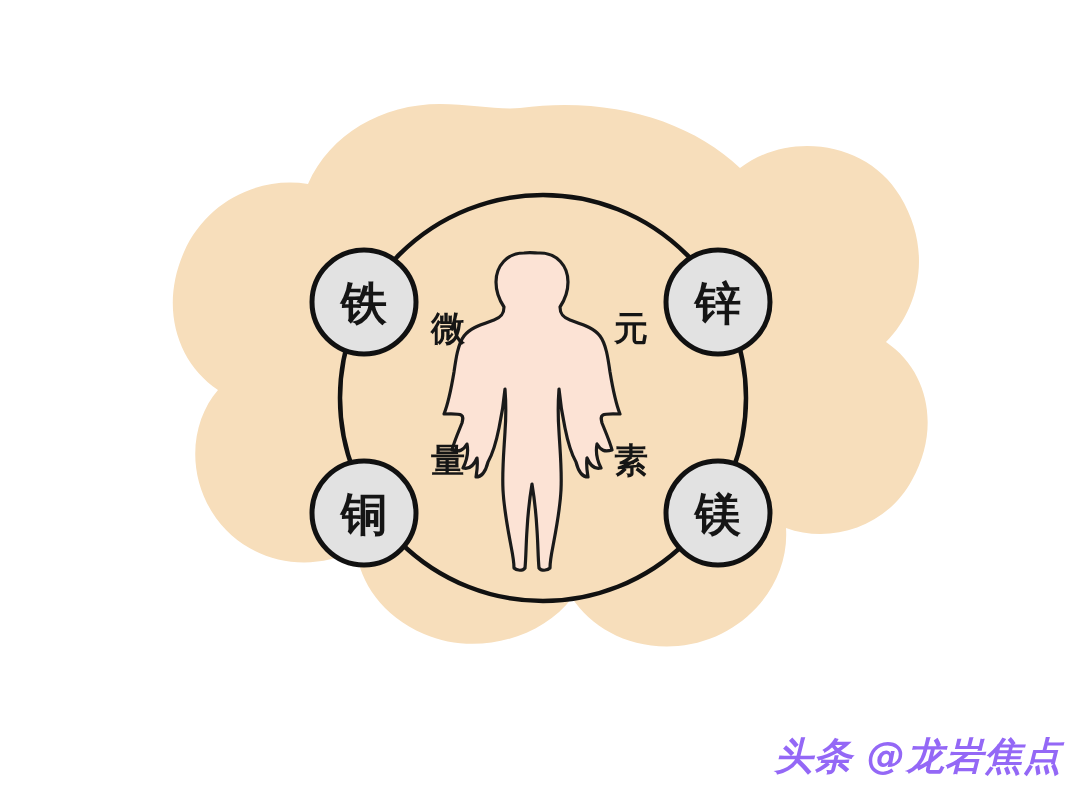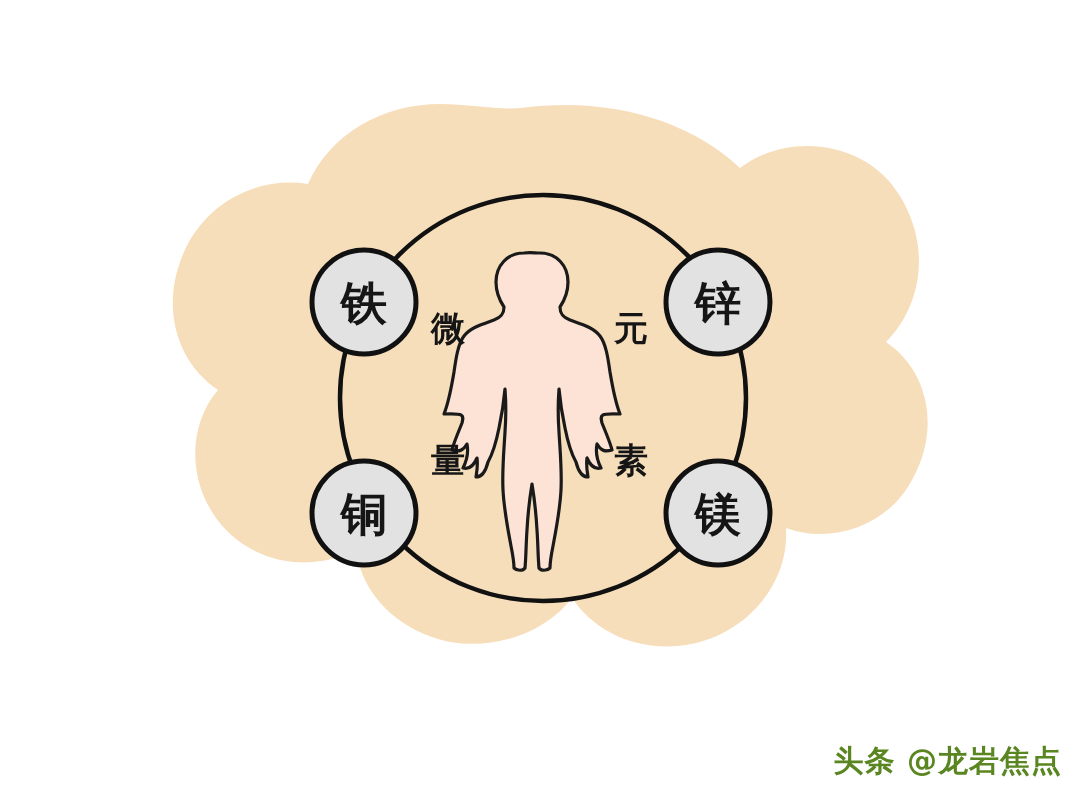--- a/index.html
+++ b/index.html
@@ -38,27 +38,28 @@
   .ring-text {
     font-size: 34px;
     fill: #151515;
     font-weight: 700;
   }
   .watermark {
     position: absolute;
     right: 18px;
     bottom: 18px;
     font-family: "DejaVu Sans", "Liberation Sans", sans-serif;
-    font-size: 30px;
+    font-size: 38px;
     font-weight: 700;
-    color: #4d7c0f;
+    color: #8b5cf6;
     letter-spacing: 1px;
     opacity: 0.92;
     white-space: nowrap;
     user-select: none;
+    font-style: italic;
   }
 </style>
 </head>
 <body>
 
 <div id="canvas-root">
 
   <svg id="infographic" viewBox="0 0 1080 800" xmlns="http://www.w3.org/2000/svg">
 
     <path fill="#F7DEBB" d="M 520 108

